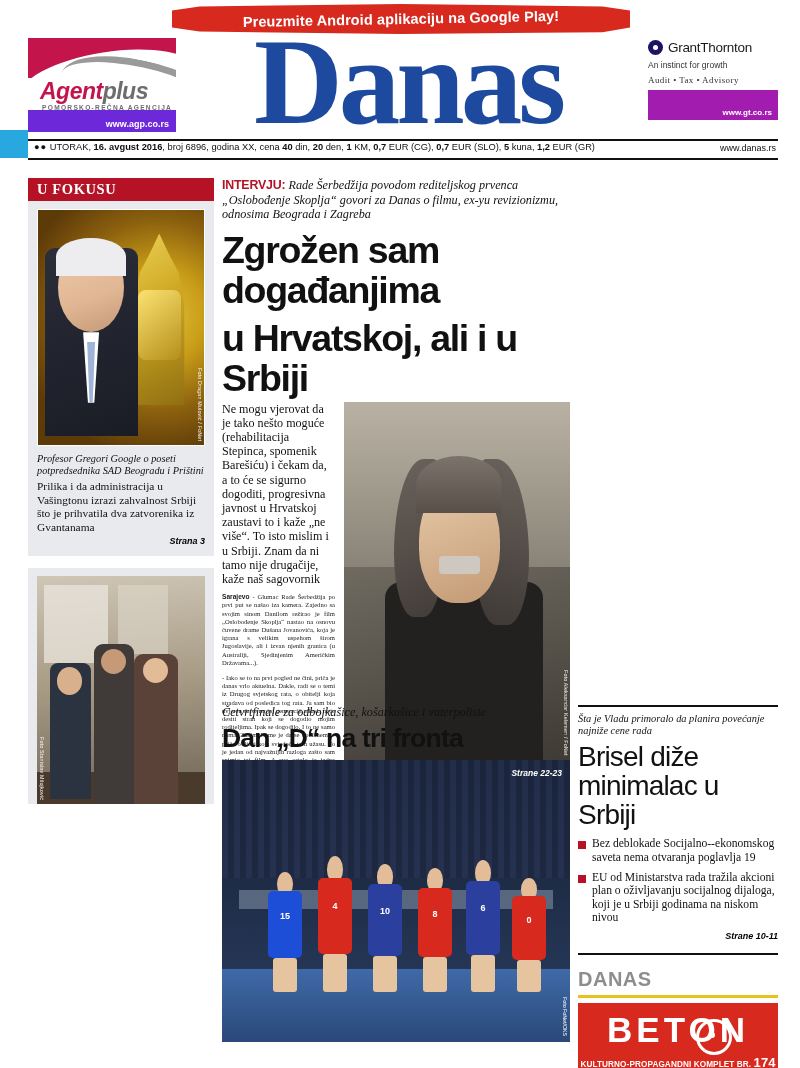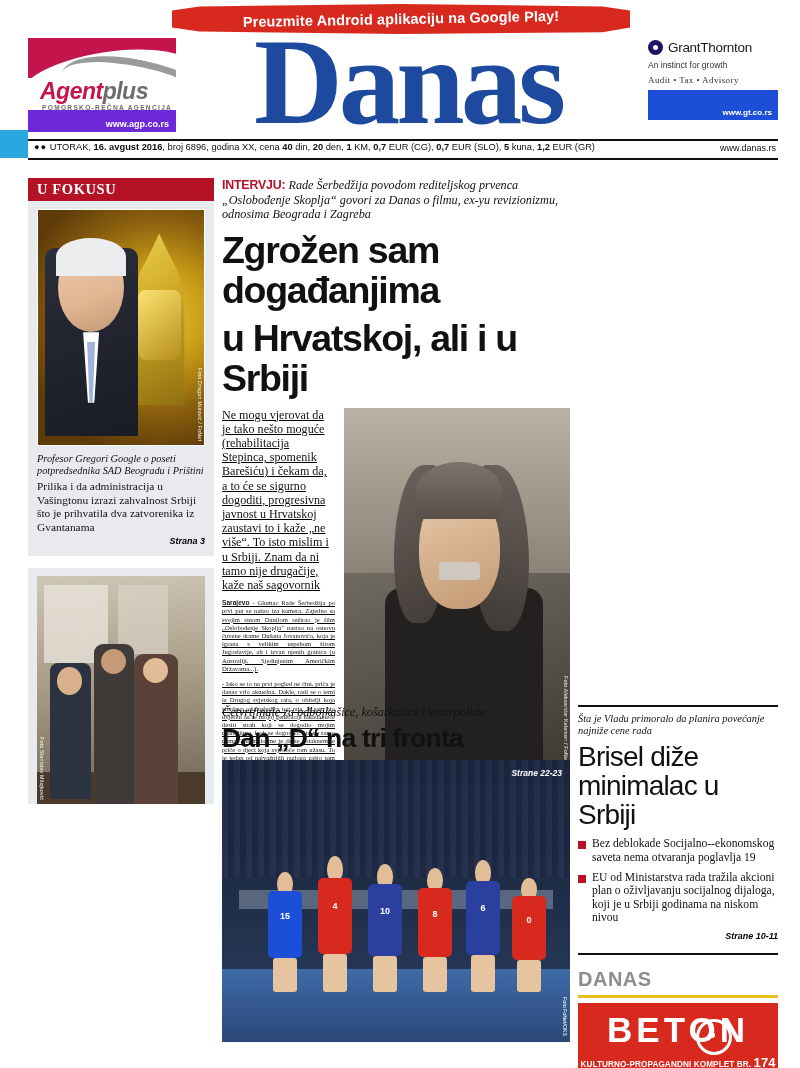--- a/index.html
+++ b/index.html
@@ -37,21 +37,21 @@
      font-family:"Liberation Serif",serif;font-weight:bold;font-size:123px;color:#1d4a9e;
      letter-spacing:-4px;line-height:104px;text-align:center;}
 
   .gt{position:absolute;left:648px;top:12px;width:130px;height:96px;}
   .gt-row{display:flex;align-items:center;gap:5px;}
   .gt-dot{width:15px;height:15px;border-radius:50%;background:#1b1464;display:flex;align-items:center;justify-content:center;}
   .gt-dot i{width:5px;height:5px;border-radius:50%;background:#fff;display:block;}
   .gt-name{font-family:"Liberation Sans",sans-serif;font-size:13.5px;color:#1a1a1a;letter-spacing:-.3px;}
   .gt-tag{font-family:"Liberation Sans",sans-serif;font-size:8.5px;color:#333;margin-top:5px;}
   .gt-serv{font-family:"Liberation Serif",serif;font-size:9px;color:#333;margin-top:5px;letter-spacing:.4px;}
-  .gt-purple{margin-top:5px;width:130px;height:30px;background:#1d4ed8;position:relative;}
+  .gt-purple{margin-top:5px;width:130px;height:30px;background:#a21caf;position:relative;}
   .gt-purple span{position:absolute;right:6px;bottom:3px;color:#fff;font-size:8px;font-weight:bold;
      font-family:"Liberation Sans",sans-serif;}
 
   
   .bluebox{position:absolute;left:0;top:130px;width:28px;height:28px;background:#29a8e0;}
   .rule-top{position:absolute;left:28px;top:139px;width:750px;height:2px;background:#111;}
   .rule-bot{position:absolute;left:28px;top:158px;width:750px;height:2px;background:#111;}
   .dateline{position:absolute;left:34px;top:142px;width:600px;height:15px;
      font-family:Liberation Sans, sans-serif;font-size:9.3px;color:#111;white-space:nowrap;}
   .dateline b{font-weight:bold;}
@@ -121,21 +121,21 @@
      line-height:22px;letter-spacing:-.4px;margin-top:4px;}
   .redtile .strana{color:#fff;}
 
   
   .intervju-kick{font-family:"Liberation Serif",serif;font-style:italic;font-size:12.2px;
      line-height:14.5px;color:#111;}
   .intervju-kick b{font-family:"Liberation Sans",sans-serif;font-style:normal;font-weight:bold;
      color:#b51226;font-size:12.4px;letter-spacing:-.2px;}
   .hl-main{font-family:"Liberation Sans",sans-serif;font-weight:bold;font-size:37.5px;
      line-height:40px;letter-spacing:-1.3px;color:#111;margin-top:8px;}
-  .mid-flow{margin-top:10px;position:relative;text-decoration:underline;}
+  .mid-flow{margin-top:4px;position:relative;}
   .lead{width:108px;font-family:"Liberation Serif",serif;font-size:12.1px;line-height:14.2px;color:#111;}
   .bodytxt{width:113px;font-family:"Liberation Serif",serif;font-size:6.6px;line-height:8.2px;
      color:#1a1a1a;text-align:justify;margin-top:7px;}
   .bodytxt b{font-family:"Liberation Sans",sans-serif;font-size:6.6px;}
   .byline{width:113px;text-align:right;font-family:"Liberation Sans",sans-serif;font-weight:bold;
      font-size:7px;font-style:italic;margin-top:4px;line-height:9px;}
   .rade{position:absolute;left:122px;top:0;width:226px;height:360px;overflow:hidden;background:#6a6258;}
   .rade-bg{position:absolute;inset:0;background:linear-gradient(165deg,#8f887c 0%,#6f6a60 40%,#3e3a34 100%);}
   .rade-wall{position:absolute;left:0;top:0;width:100%;height:46%;
      background:linear-gradient(180deg,#b9b2a4,#8a8478);}

